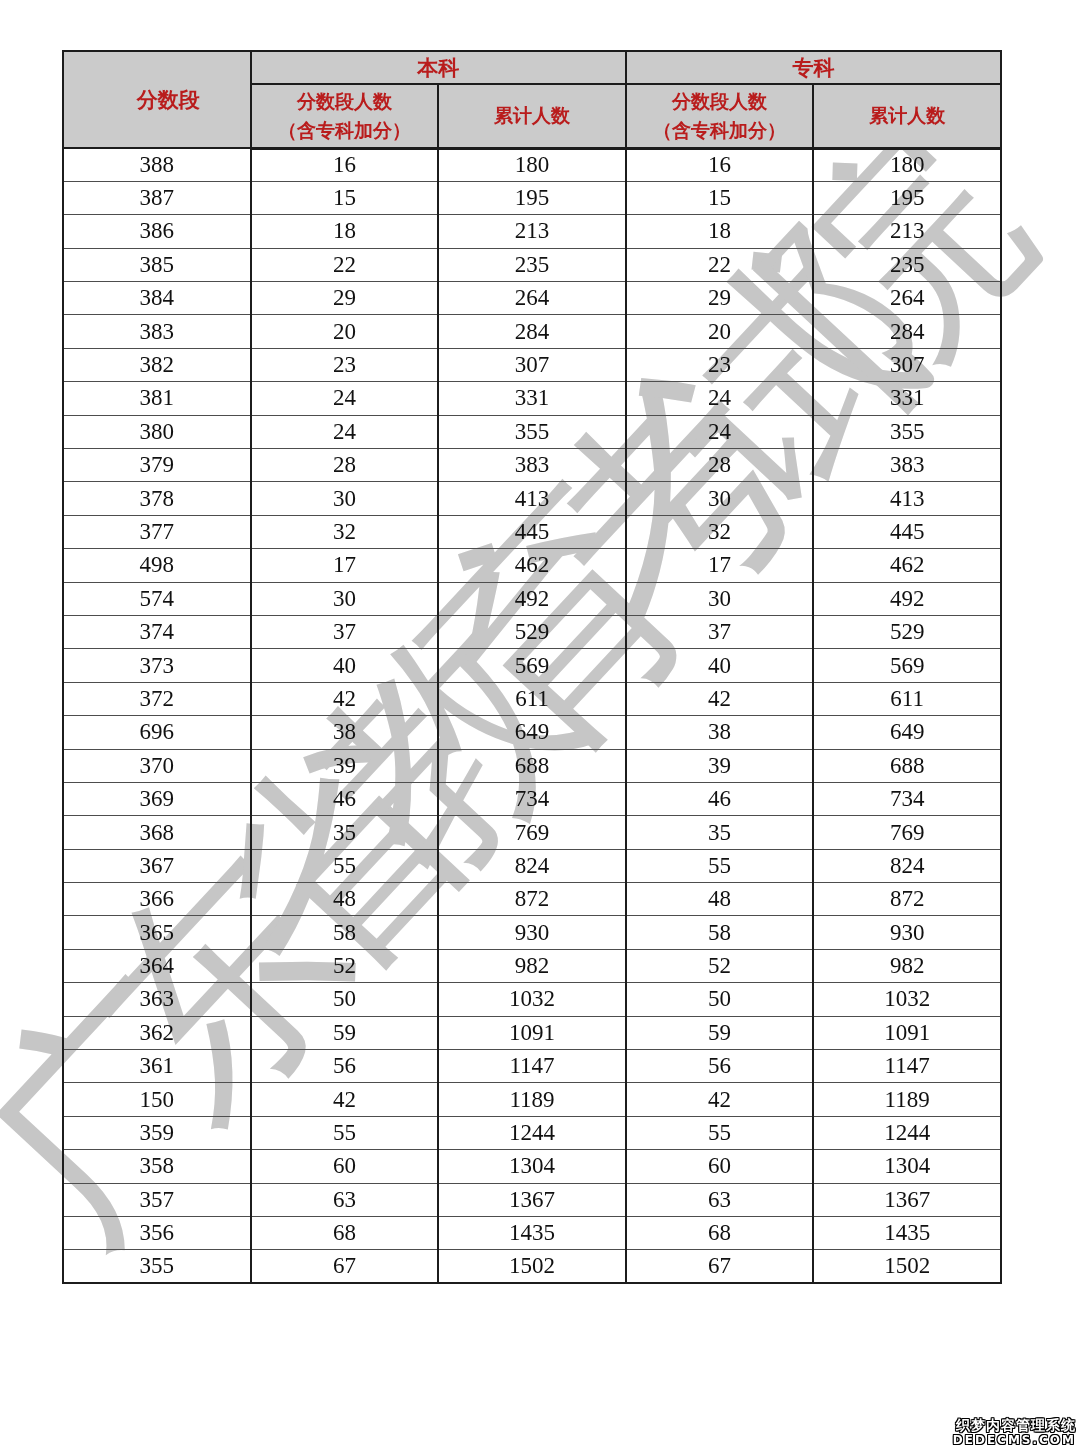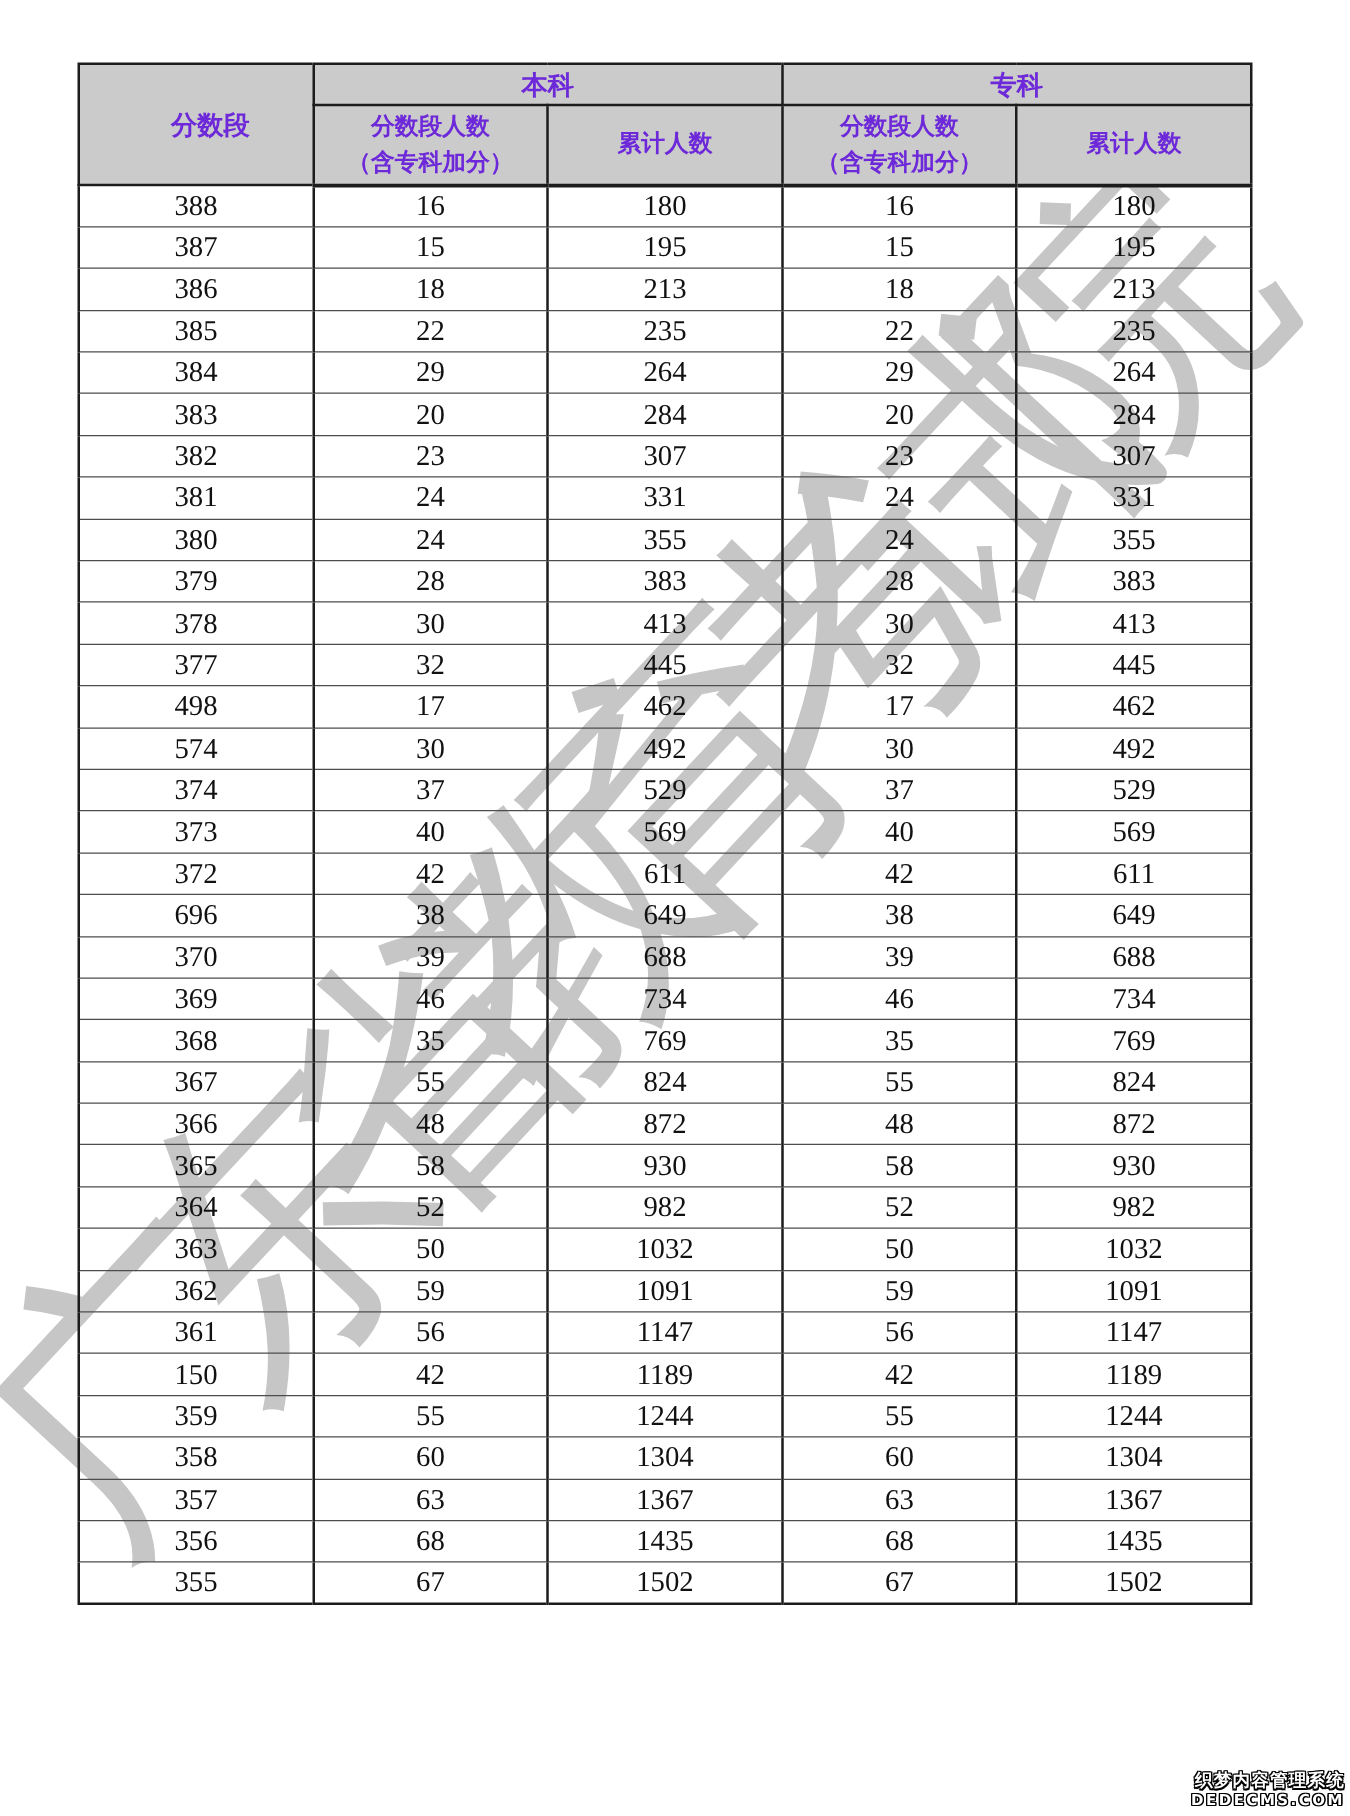--- a/index.html
+++ b/index.html
@@ -50,21 +50,21 @@
     border-right: 2px solid #1c1c1c;
     text-align: center;
     vertical-align: middle;
     padding: 0;
   }
   .score-table { border: 2px solid #1c1c1c; }
   .score-table thead th {
     background: #cbcbcb;
     font-family: "DejaVu Sans", "Liberation Sans", sans-serif;
     font-weight: bold;
-    color: #6d28d9;
+    color: #b91c1c;
   }
   .score-table thead tr.group-row { height: 33px; }
   .score-table thead tr.label-row { height: 64px; }
   .score-table thead tr.group-row th { font-size: 21px; border-bottom: 2px solid #1c1c1c; }
   .score-table thead tr.label-row th { font-size: 19px; line-height: 29px; border-bottom: 3px solid #1c1c1c; }
   .score-table thead th.band-head { font-size: 20px; border-bottom: 3px solid #1c1c1c; padding-left: 23px; }
   .two-line span { display: block; }
   .score-table tbody tr { height: 33.4px; }
   .score-table tbody td {
     font-size: 23px;

